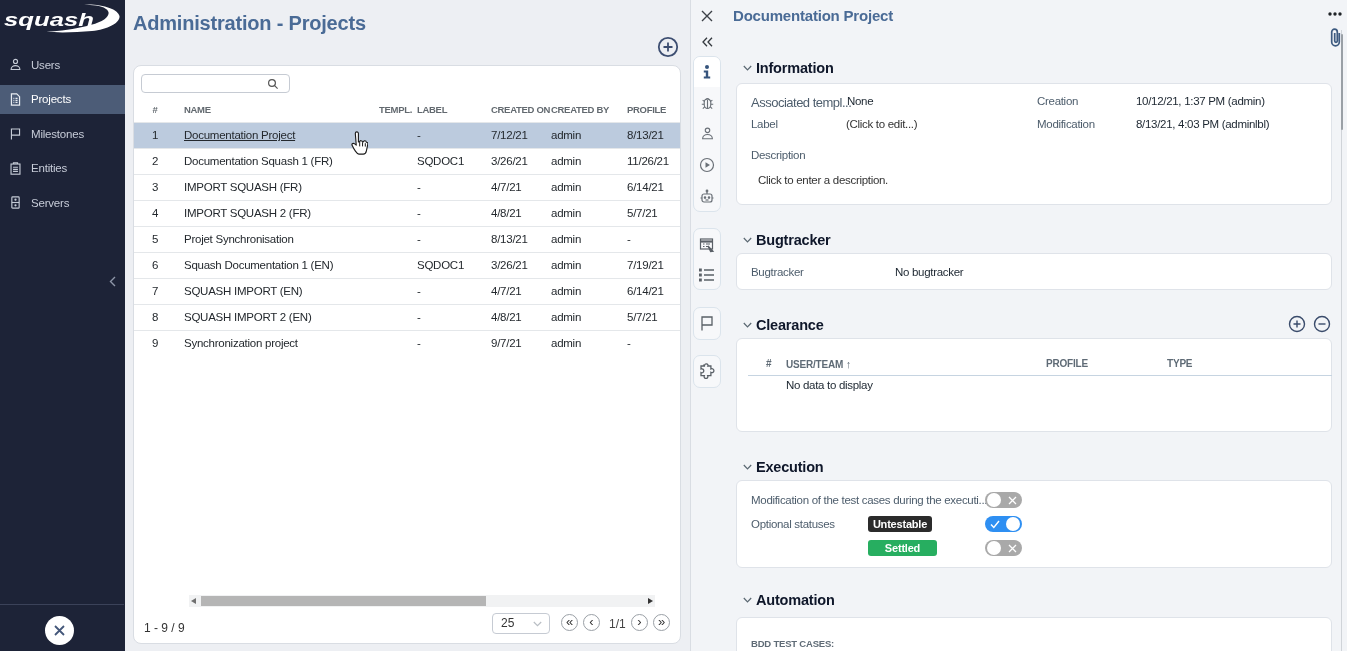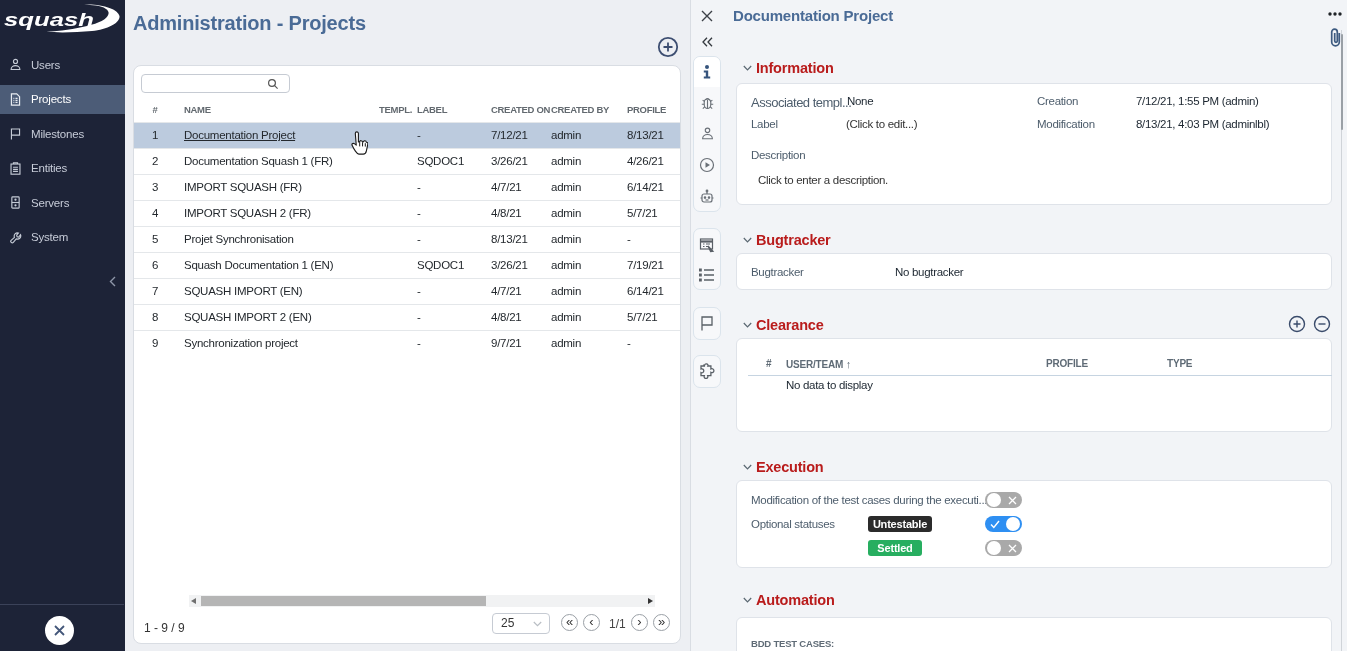--- a/index.html
+++ b/index.html
@@ -33,21 +33,21 @@
   #hthumb { position:absolute; left:12px; top:1px; width:285px; height:10px; background:#b5b5b5; }
   #footrow { position:absolute; left:0; top:546px; width:548px; height:32px; font-size:12px; color:#333; }
   #pagesel { position:absolute; left:358px; top:1px; width:58px; height:21px; border:1px solid #c6cbd3; border-radius:4px; background:#fff; font-size:12px; color:#333; line-height:19px; padding-left:8px; }
   .pgbtn { position:absolute; top:2px; width:17px; height:17px; border:1px solid #9aa0a6; border-radius:50%; color:#333; text-align:center; line-height:14px; font-size:13px; background:#fff; }
 
   
   #panel { position:absolute; left:691px; top:0; width:656px; height:651px; background:#f2f4f7; }
   .railbox { position:absolute; left:2px; width:28px; background:#f7f8fa; border:1px solid #dbe4ec; border-radius:7px; }
   .railicon { position:absolute; left:2px; width:28px; height:30px; display:flex; align-items:center; justify-content:center; }
   #ptitle { position:absolute; left:42px; top:7px; font-size:15px; font-weight:bold; color:#4a6b96; letter-spacing:-0.2px; }
-  .sechead { position:absolute; font-size:14.5px; font-weight:bold; color:#b91c1c; letter-spacing:-0.2px; }
+  .sechead { position:absolute; font-size:14.5px; font-weight:bold; color:#0f172a; letter-spacing:-0.2px; }
   .pcard { position:absolute; left:45px; width:596px; background:#fff; border:1px solid #dfe3e9; border-radius:6px; }
   .lbl { color:#4d5d6c; font-size:11.5px; letter-spacing:-0.3px; position:absolute; }
   .val { color:#1c2630; font-size:11.5px; letter-spacing:-0.3px; position:absolute; }
   .tblhead { position:absolute; font-size:10px; font-weight:bold; color:#5f6b76; letter-spacing:-0.2px; }
   .toggle { position:absolute; width:37px; height:16px; border-radius:8px; }
   .toggle.off { background:#a9a9a9; }
   .toggle.on { background:#2e8ff2; }
   .knob { position:absolute; top:1px; width:14px; height:14px; background:#fff; border-radius:50%; }
   .badge { position:absolute; color:#fff; font-weight:bold; font-size:11px; height:16px; line-height:16px; border-radius:3px; text-align:center; letter-spacing:-0.2px; }
   .chev { position:absolute; }
@@ -75,23 +75,20 @@
         <rect x="2.5" y="2.5" width="11" height="12.5"></rect>
         <path d="M 5.5,2.5 v -1.5 h 5 v 1.5"></path>
         <path d="M 5,6.5 h 6 M 5,9 h 6 M 5,11.5 h 6"></path>
       </svg>Entities</div>
   <div class="navitem" style="top:188px;"><svg width="13" height="13" viewBox="0 0 16 16" fill="none" stroke="#c5cbd6" stroke-width="1.4">
         <rect x="3.5" y="1" width="9" height="14" rx="1"></rect>
         <path d="M 3.5,8 h 9"></path>
         <circle cx="8" cy="4.5" r="0.7" fill="#c5cbd6"></circle>
         <circle cx="8" cy="11.5" r="0.7" fill="#c5cbd6"></circle>
       </svg>Servers</div>
-  <div class="navitem" style="top:222.5px;"><svg width="13" height="13" viewBox="0 0 16 16" fill="none" stroke="#c5cbd6" stroke-width="1.4">
-        <path d="M 14.2,4.6 a 4,4 0 0 1 -5.3,5.1 l -3.6,4.2 a 1.8,1.8 0 0 1 -2.7,-2.4 l 4.1,-3.7 a 4,4 0 0 1 4.9,-5.3 l -2.2,2.5 l 0.6,2 l 2,0.6 z"></path>
-      </svg>System</div>
   <div id="collapse"><svg width="7" height="11" viewBox="0 0 7 11" fill="none" stroke="#8e96a8" stroke-width="1.4">
         <path d="M 6,1 L 1.5,5.5 L 6,10"></path>
       </svg></div>
   <div id="sep"></div>
   <div id="closecircle"><svg width="29" height="29" viewBox="0 0 29 29">
         <path d="M 10,10 L 19,19 M 19,10 L 10,19" stroke="#44577a" stroke-width="1.8"></path>
       </svg></div>
 </div>
 
 <div id="main">
@@ -127,21 +124,21 @@
             <td class="c5">admin</td>
             <td class="c6">8/13/21</td>
           </tr>
       <tr>
             <td class="c0">2</td>
             <td class="c1">Documentation Squash 1 (FR)</td>
             <td class="c2"></td>
             <td class="c3">SQDOC1</td>
             <td class="c4">3/26/21</td>
             <td class="c5">admin</td>
-            <td class="c6">4/26/21</td>
+            <td class="c6">11/26/21</td>
           </tr>
       <tr>
             <td class="c0">3</td>
             <td class="c1">IMPORT SQUASH (FR)</td>
             <td class="c2"></td>
             <td class="c3">-</td>
             <td class="c4">4/7/21</td>
             <td class="c5">admin</td>
             <td class="c6">6/14/21</td>
           </tr>
@@ -317,21 +314,21 @@
     </div>
 
   <div class="sechead" style="left:65px; top:60px;">Information</div>
   <svg class="chev" style="left:52px;top:65px;" width="9" height="6" viewBox="0 0 9 6" fill="none" stroke="#5a6771" stroke-width="1.2">
       <path d="M 0.8,1 L 4.5,4.8 L 8.2,1"></path>
     </svg>
   <div class="pcard" style="top:83px; height:122px;"></div>
   <div class="lbl" style="left:60px; top:95px; font-size:13px; letter-spacing:-0.5px;">Associated templ...</div>
   <div class="val" style="left:156px; top:95px;">None</div>
   <div class="lbl" style="left:346px; top:95px;">Creation</div>
-  <div class="val" style="left:445px; top:95px;">7/12/21, 1:55 PM (admin)</div>
+  <div class="val" style="left:445px; top:95px;">10/12/21, 1:37 PM (admin)</div>
   <div class="lbl" style="left:60px; top:118px;">Label</div>
   <div class="val" style="left:155px; top:118px; color:#333;">(Click to edit...)</div>
   <div class="lbl" style="left:346px; top:118px;">Modification</div>
   <div class="val" style="left:445px; top:118px;">8/13/21, 4:03 PM (adminlbl)</div>
   <div class="lbl" style="left:60px; top:149px;">Description</div>
   <div class="val" style="left:67px; top:174px; color:#333;">Click to enter a description.</div>
 
   <div class="sechead" style="left:65px; top:232px;">Bugtracker</div>
   <svg class="chev" style="left:52px;top:237px;" width="9" height="6" viewBox="0 0 9 6" fill="none" stroke="#5a6771" stroke-width="1.2">
       <path d="M 0.8,1 L 4.5,4.8 L 8.2,1"></path>
@@ -373,21 +370,21 @@
       </svg>
     </div>
   <div class="lbl" style="left:60px; top:518px;">Optional statuses</div>
   <div class="badge" style="left:177px; top:516px; width:64px; background:#2b2b2b;">Untestable</div>
   <div class="toggle on" style="left:294px; top:516px;">
       <svg style="position:absolute;left:5px;top:4px;" width="10" height="9" viewBox="0 0 10 9">
         <path d="M 1,4.5 L 3.8,7.5 L 9,1" stroke="#fff" stroke-width="1.4" fill="none"></path>
       </svg>
       <div class="knob" style="right:2px;"></div>
     </div>
-  <div class="badge" style="left:177px; top:540px; width:54px; background:#27ae60;">Settled</div>
+  <div class="badge" style="left:177px; top:540px; width:69px; background:#27ae60;">Settled</div>
   <div class="toggle off" style="left:294px; top:540px;">
       <div class="knob" style="left:2px;"></div>
       <svg style="position:absolute;right:5px;top:4px;" width="9" height="9" viewBox="0 0 9 9">
         <path d="M 1,1 L 8,8 M 8,1 L 1,8" stroke="#fff" stroke-width="1.3"></path>
       </svg>
     </div>
 
   <div class="sechead" style="left:65px; top:592px;">Automation</div>
   <svg class="chev" style="left:52px;top:597px;" width="9" height="6" viewBox="0 0 9 6" fill="none" stroke="#5a6771" stroke-width="1.2">
       <path d="M 0.8,1 L 4.5,4.8 L 8.2,1"></path>

